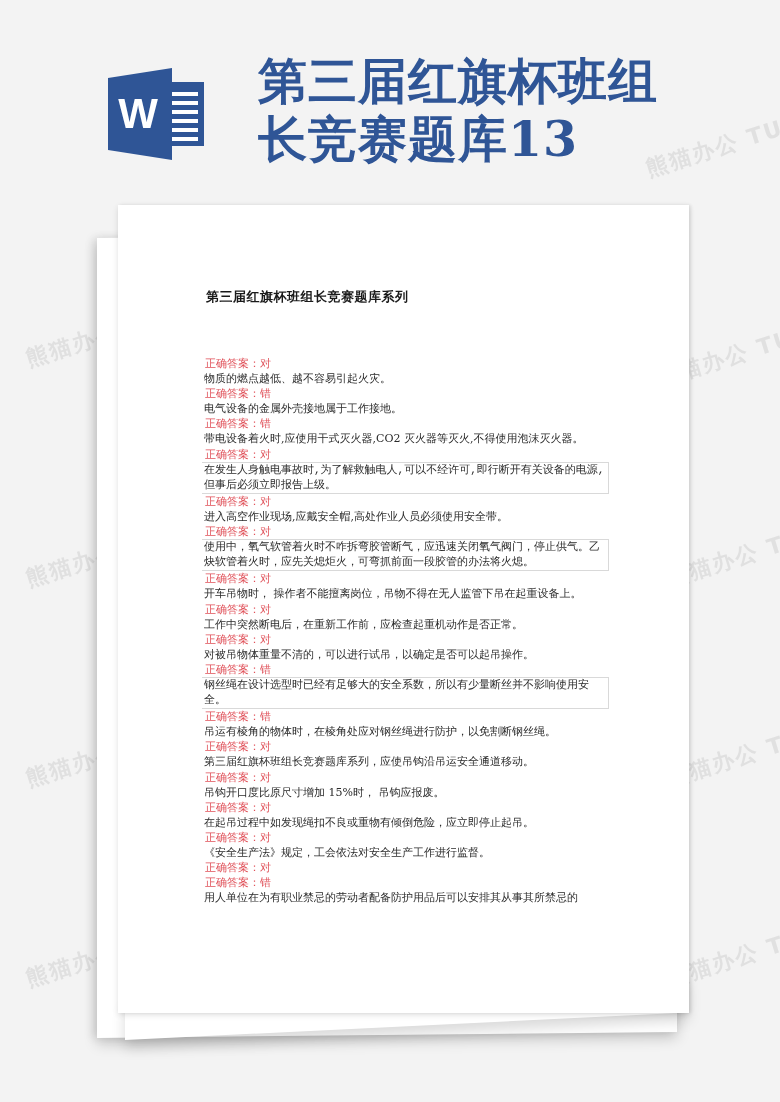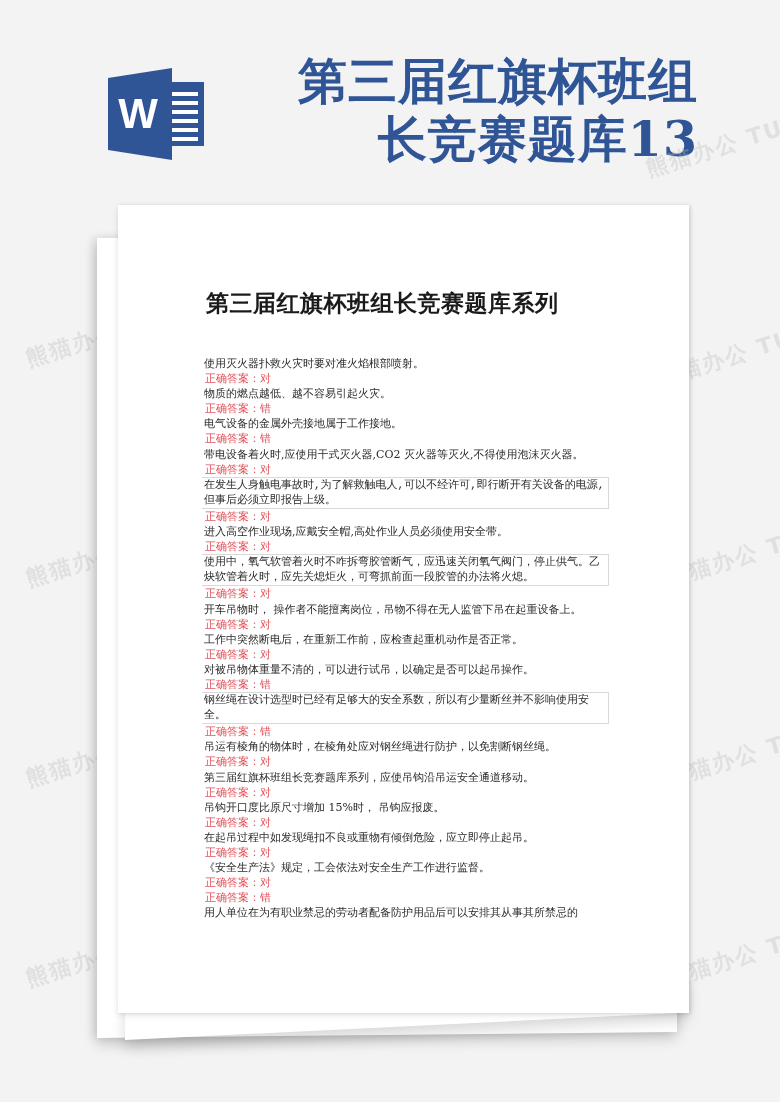--- a/index.html
+++ b/index.html
@@ -33,21 +33,20 @@
       position: absolute;
       left: 258px;
       top: 52px;
       width: 440px;
       color: #2f5596;
       font-family: "DejaVu Serif", "Liberation Serif", serif;
       font-weight: bold;
       font-size: 49px;
       line-height: 58px;
       letter-spacing: 1px;
-      text-align: right;
     }
     .header-title span {
       display: block;
       white-space: nowrap;
     }
 
     
     .page-back {
       position: absolute;
       left: 97px;
@@ -78,21 +77,21 @@
       height: 808px;
       background: #ffffff;
       box-shadow: 0 2px 6px rgba(0,0,0,0.12), 2px 0 3px rgba(0,0,0,0.08);
     }
     .doc-title {
       position: absolute;
       left: 88px;
       top: 83px;
       font-family: "DejaVu Sans", "Liberation Sans", sans-serif;
       font-weight: bold;
-      font-size: 23px;
+      font-size: 13px;
       color: #1a1a1a;
       letter-spacing: 0.5px;
       white-space: nowrap;
     }
     .content {
       position: absolute;
       left: 86px;
       top: 151px;
       width: 405px;
       font-family: "DejaVu Serif", "Liberation Serif", serif;
@@ -171,21 +170,20 @@
 <div class="wm" style="left:20px; top:920px;">熊猫办公 TUKUPPT.COM</div>
 <div class="wm" style="left:370px; top:900px;">熊猫办公 TUKUPPT.COM</div>
 <div class="wm" style="left:660px; top:920px;">熊猫办公 TUKUPPT.COM</div>
 
 <div class="page-back"></div>
 <div class="page-back-bottom"></div>
 
 <div class="page">
   <div class="doc-title">第三届红旗杯班组长竞赛题库系列</div>
   <div class="content" id="qlist">
-      <span class="q">使用灭火器扑救火灾时要对准火焰根部喷射。</span>
       <span class="a"><span class="label">正确答案：</span><span class="val">对</span></span>
       <span class="q">物质的燃点越低、越不容易引起火灾。</span>
       <span class="a"><span class="label">正确答案：</span><span class="val">错</span></span>
       <span class="q">电气设备的金属外壳接地属于工作接地。</span>
       <span class="a"><span class="label">正确答案：</span><span class="val">错</span></span>
       <span class="q">带电设备着火时,应使用干式灭火器,CO2 灭火器等灭火,不得使用泡沫灭火器。</span>
       <span class="a"><span class="label">正确答案：</span><span class="val">对</span></span>
       <span class="q boxed">在发生人身触电事故时,为了解救触电人,可以不经许可,即行断开有关设备的电源,但事后必须立即报告上级。</span>
       <span class="a"><span class="label">正确答案：</span><span class="val">对</span></span>
       <span class="q">进入高空作业现场,应戴安全帽,高处作业人员必须使用安全带。</span>

